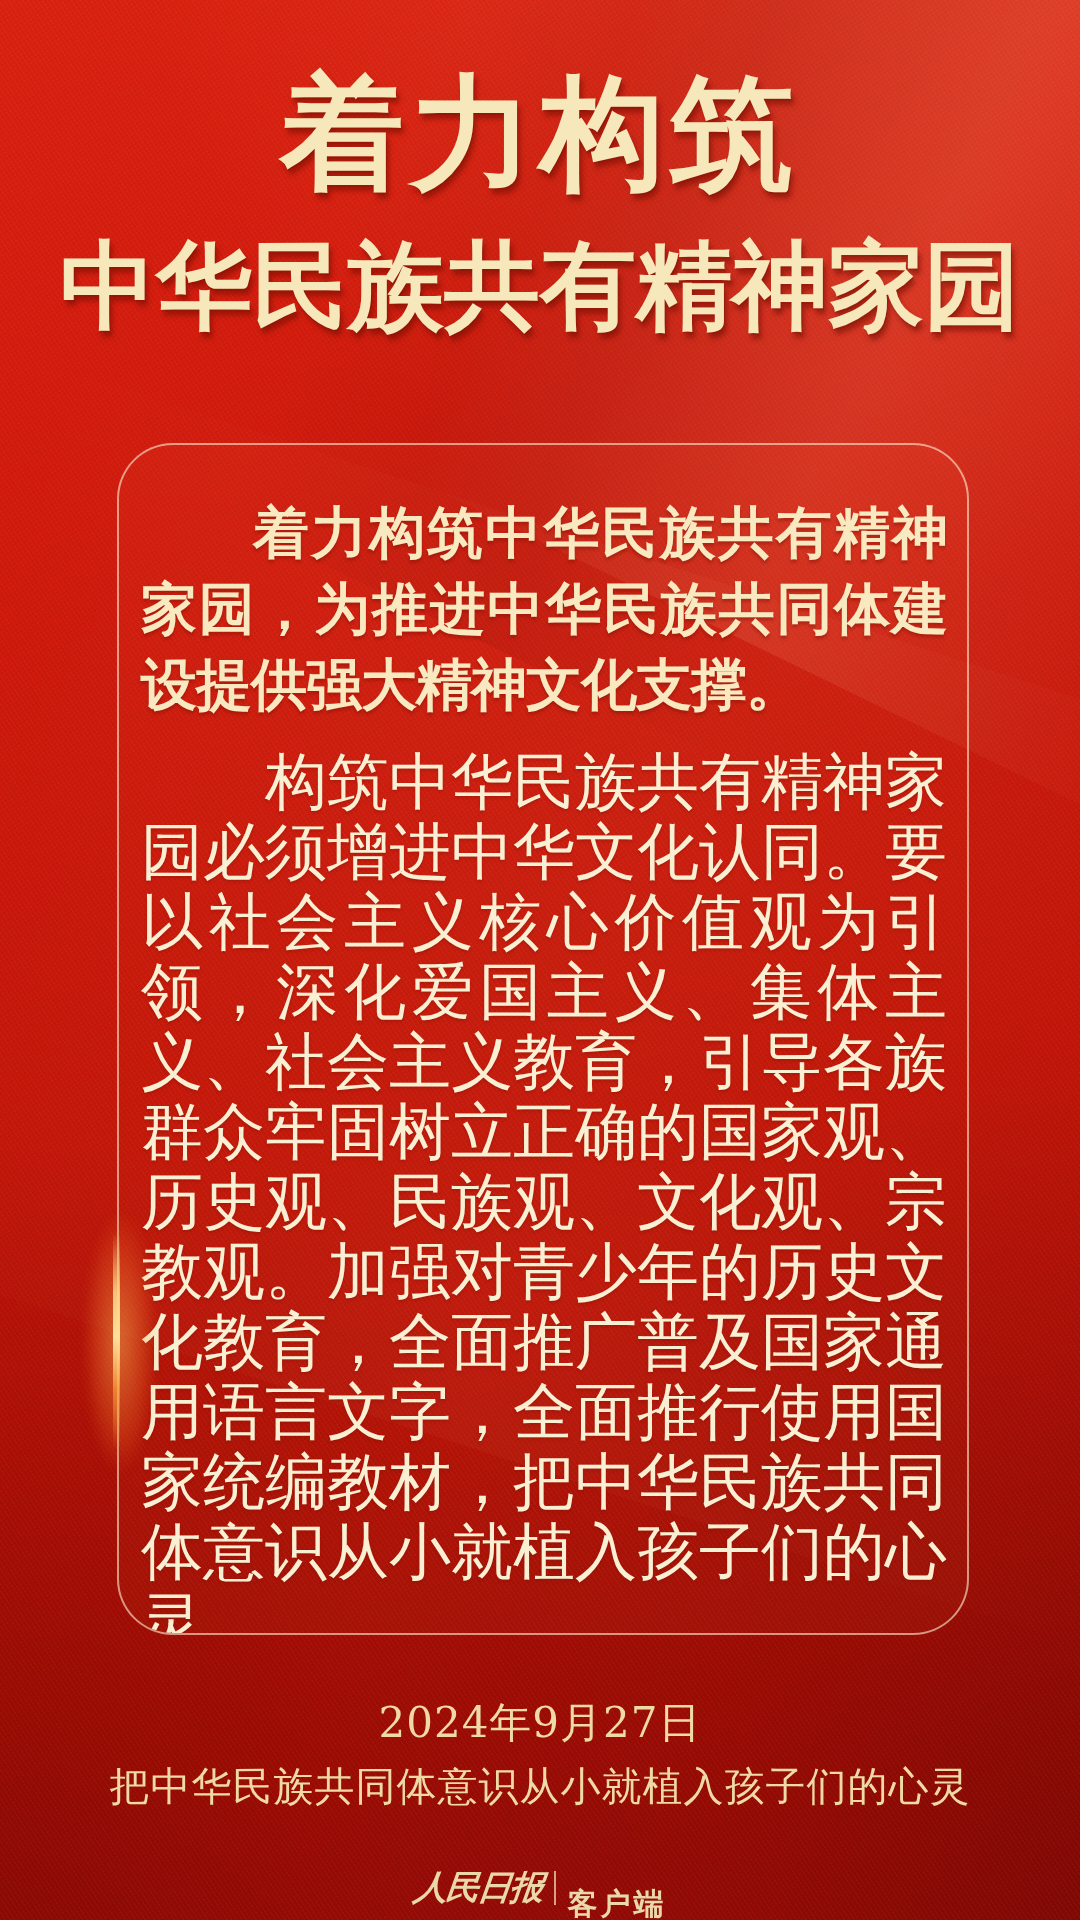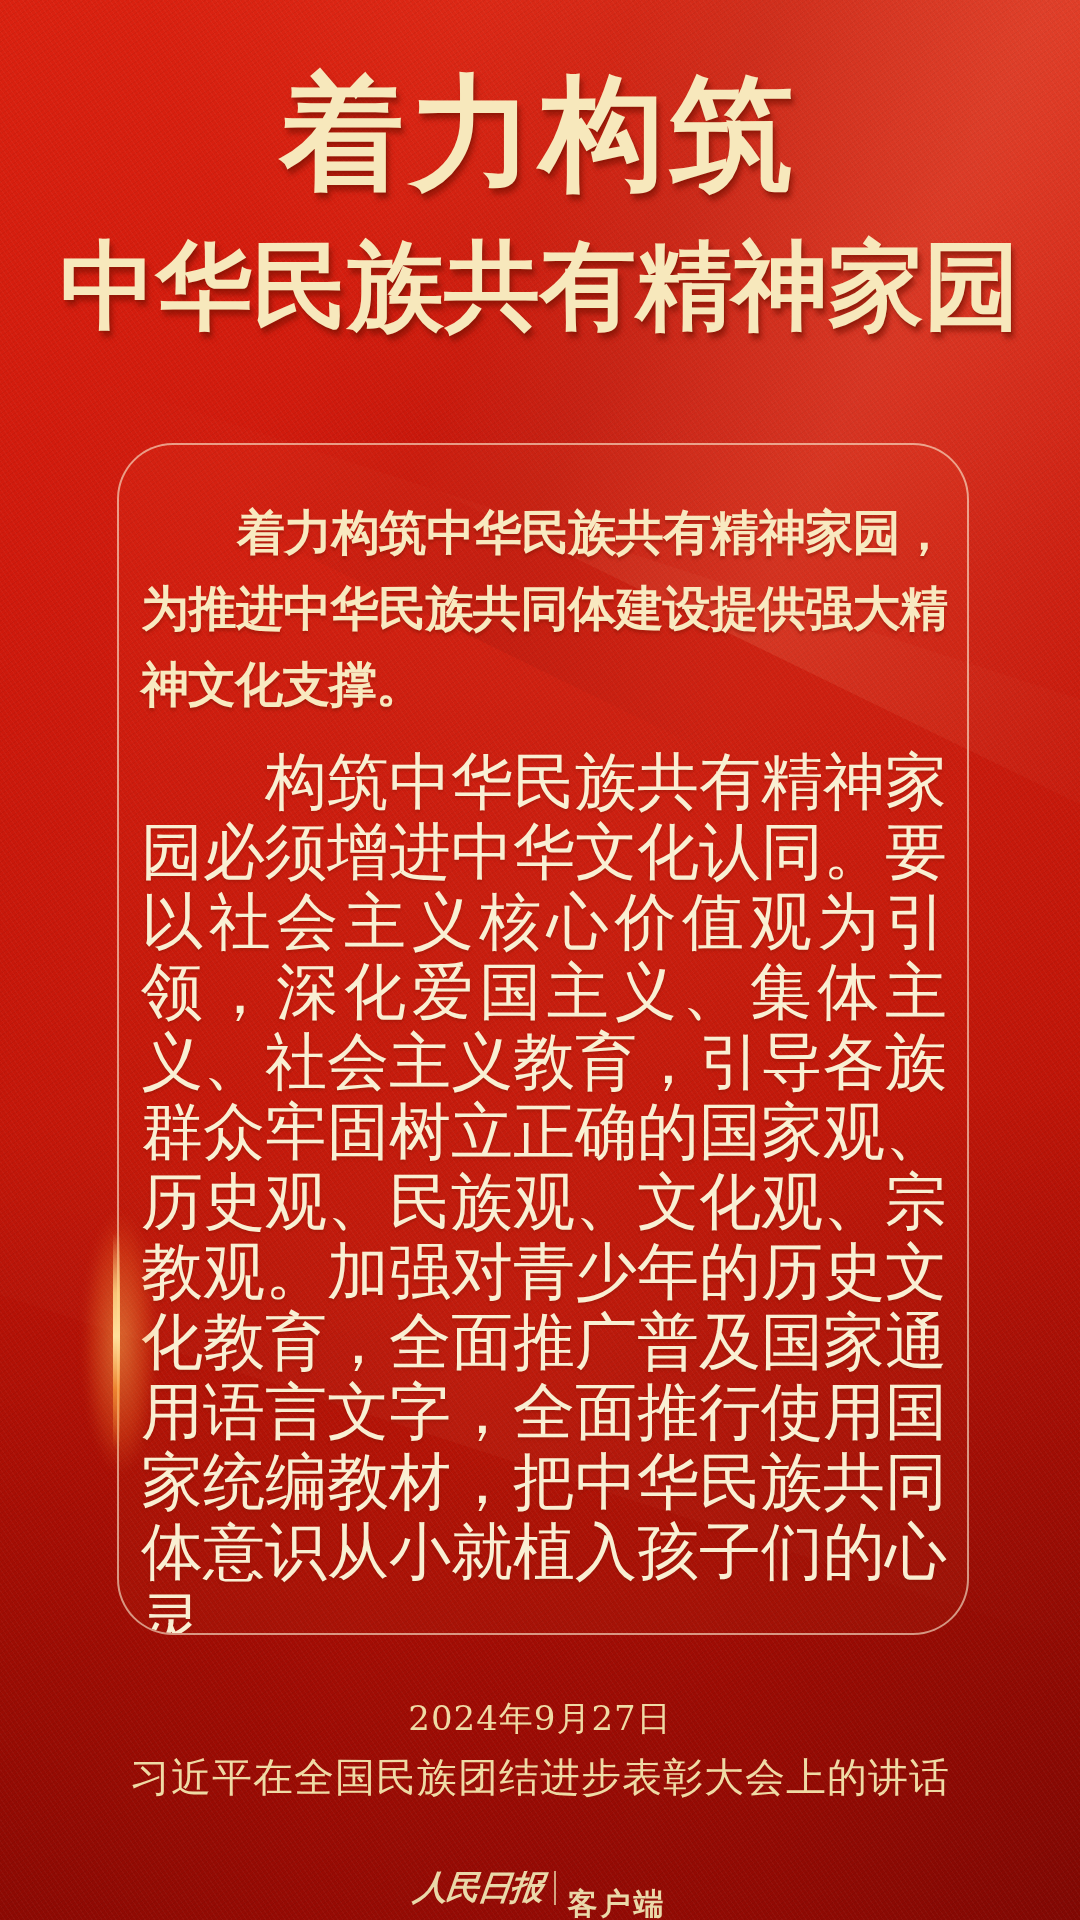--- a/index.html
+++ b/index.html
@@ -66,21 +66,21 @@
     border-radius: 56px;
     padding: 50px 20px 0 22px;
     overflow: hidden;
     background: linear-gradient(180deg, rgba(255,100,55,0.07), rgba(255,80,45,0.02) 55%, rgba(255,130,65,0.05));
   }
   .quote-lead {
     margin: 0;
     text-indent: 2em;
     text-align: justify;
     font-weight: 700;
-    font-size: 48px;
+    font-size: 56px;
     line-height: 76px;
     letter-spacing: -1px;
     color: #f8e9c0;
     text-shadow: 0 3px 3px rgba(130,20,5,0.45);
   }
   .quote-body {
     margin: 24px 0 0 0;
     text-indent: 2em;
     text-align: justify;
     font-weight: 400;
@@ -109,21 +109,21 @@
     filter: blur(0.6px);
     pointer-events: none;
   }
 
   .source {
     position: absolute; top: 1698px; left: 0; width: 100%; z-index: 3;
     text-align: center;
     color: #efdaa5;
     font-family: "DejaVu Serif", serif;
   }
-  .source-date { font-size: 34px; line-height: 1.2; letter-spacing: 1px; }
+  .source-date { font-size: 42px; line-height: 1.2; letter-spacing: 1px; }
   .source-attribution { font-size: 40px; line-height: 1.2; margin-top: 14px; letter-spacing: 1px; }
 
   .footer-logo {
     position: absolute; top: 1850px; left: 0; width: 100%; z-index: 3;
     display: flex; justify-content: center; align-items: center; gap: 12px;
     color: #ead8a9;
   }
   .masthead {
     font-family: "DejaVu Serif", serif;
     font-style: italic; font-weight: 700;
@@ -155,21 +155,21 @@
   <section class="quote-card">
     <p class="quote-lead">着力构筑中华民族共有精神家园，为推进中华民族共同体建设提供强大精神文化支撑。</p>
     <p class="quote-body">构筑中华民族共有精神家园必须增进中华文化认同。要以社会主义核心价值观为引领，深化爱国主义、集体主义、社会主义教育，引导各族群众牢固树立正确的国家观、历史观、民族观、文化观、宗教观。加强对青少年的历史文化教育，全面推广普及国家通用语言文字，全面推行使用国家统编教材，把中华民族共同体意识从小就植入孩子们的心灵。</p>
   </section>
 
   <div class="glow-halo"></div>
   <div class="glow-core"></div>
 
   <section class="source">
     <div class="source-date">2024年9月27日</div>
-    <div class="source-attribution">习近平在全国民族团结进步表彰大会上的讲话</div>
+    <div class="source-attribution">把中华民族共同体意识从小就植入孩子们的心灵</div>
   </section>
 
   <footer class="footer-logo">
     <span class="masthead">人民日报</span>
     <span class="logo-divider"></span>
     <span class="client-label">客户端</span>
   </footer>
 
 </div>
 

